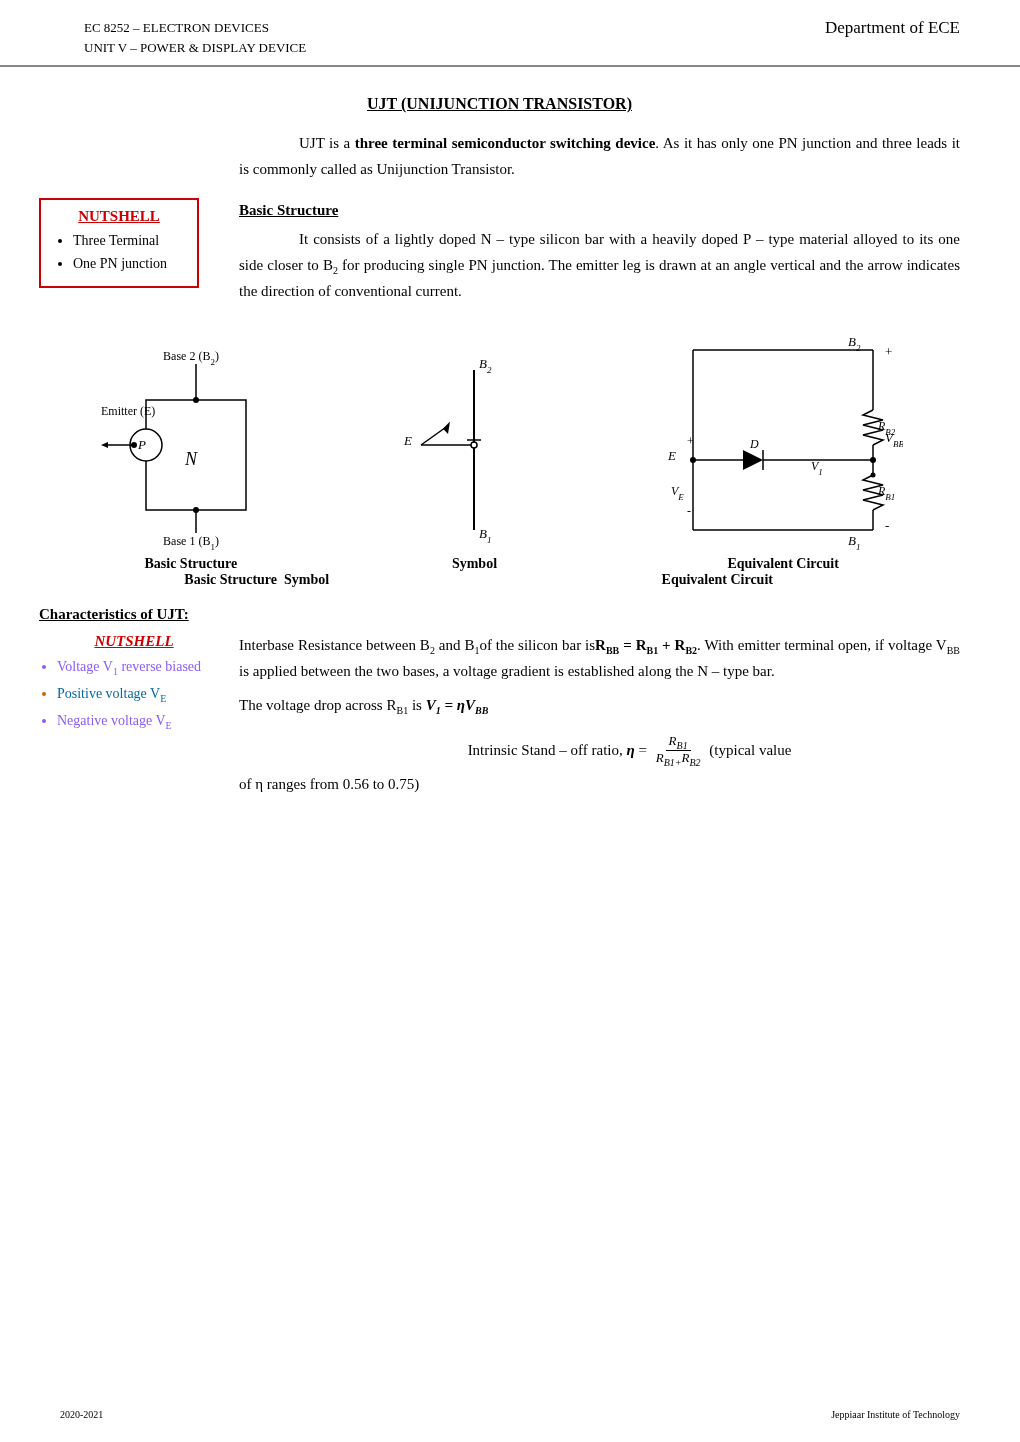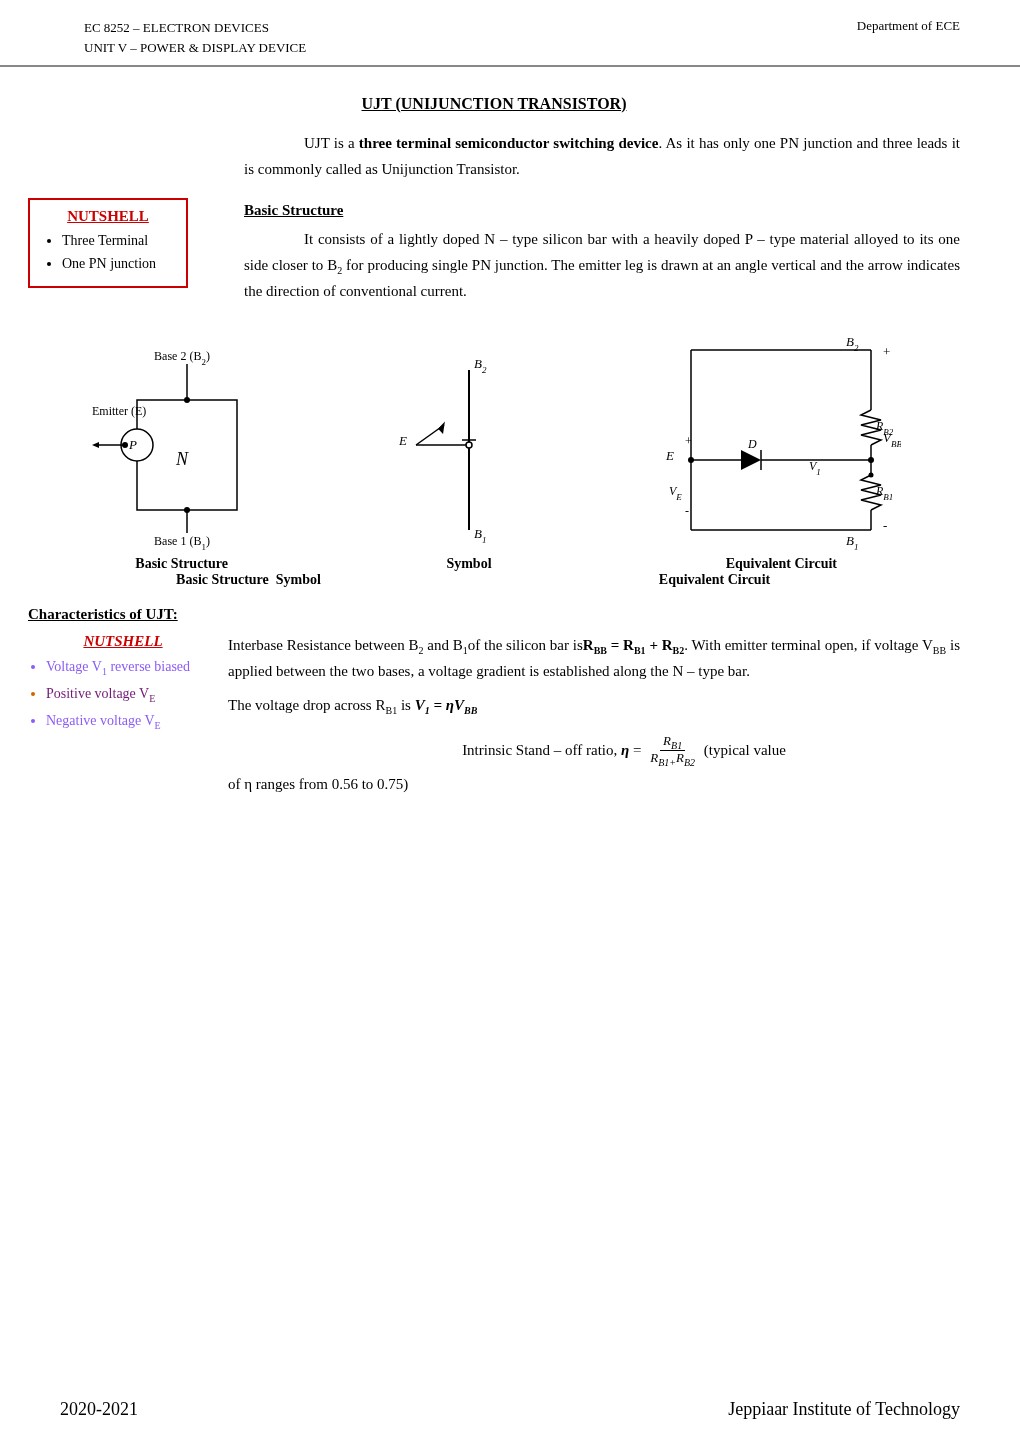--- a/index.html
+++ b/index.html
@@ -22,25 +22,25 @@
       padding: 18px 60px 8px 60px;
       border-bottom: 2px solid #888;
     }
     .header-row {
       display: flex;
       justify-content: space-between;
       align-items: flex-start;
       margin-left: 24px;
     }
     .header-left { font-size: 13px; line-height: 1.5; }
-    .header-right { font-size: 13px; }
+    .header-right { font-size: 17px; }
 
     
     .content {
-      padding: 18px 60px 18px 28px;
+      padding: 18px 60px 18px 39px;
     }
 
     
     .section-title {
       text-align: center;
       font-weight: bold;
       font-size: 16px;
       text-decoration: underline;
       margin-bottom: 18px;
       margin-top: 10px;
@@ -51,21 +51,21 @@
       text-indent: 60px;
       text-align: justify;
       font-size: 15px;
       line-height: 1.7;
       margin-bottom: 6px;
     }
 
     
     .two-col {
       display: flex;
-      gap: 16px;
+      gap: 0px;
       margin-bottom: 10px;
     }
     .left-col {
       width: 200px;
       min-width: 200px;
       padding-right: 10px;
     }
     .right-col {
       flex: 1;
     }
@@ -200,21 +200,21 @@
     }
 
     
     .footer {
       position: absolute;
       bottom: 22px;
       left: 60px;
       right: 60px;
       display: flex;
       justify-content: space-between;
-      font-size: 18px;
+      font-size: 10px;
       color: #000;
     }
     sub { font-size: 10px; }
 
     
     .frac {
       display: inline-flex;
       flex-direction: column;
       align-items: center;
       vertical-align: middle;
@@ -412,21 +412,21 @@
     <div class="char-title">Characteristics of UJT:</div>
 
     <div class="two-col-char">
       <div class="left-col-char">
         <div class="nutshell-box2">
           <div class="nutshell-title2">
             <span>NUTSHELL</span>
           </div>
           <ul class="nutshell-list2">
             <li>Voltage V<sub>1</sub> reverse biased</li>
-            <li style="list-style-type: disc; color: #cc6600;"><span style="color:#701a75;">Positive voltage V<sub>E</sub></span></li>
+            <li style="list-style-type: disc; color: #cc6600;"><span style="color:#0369a1;">Positive voltage V<sub>E</sub></span></li>
             <li>Negative voltage V<sub>E</sub></li>
           </ul>
         </div>
       </div>
       <div class="right-col-char">
         <p class="char-para">
           Interbase Resistance between B<sub>2</sub> and B<sub>1</sub>of the silicon bar is<strong>R<sub>BB</sub> = R<sub>B1</sub> + R<sub>B2</sub></strong>. With emitter terminal open, if voltage V<sub>BB</sub> is applied between the two bases, a voltage gradient is established along the N – type bar.
         </p>
         <p class="char-para2">
           The voltage drop across R<sub>B1</sub> is <em><strong>V<sub>1</sub> = ηV<sub>BB</sub></strong></em>

